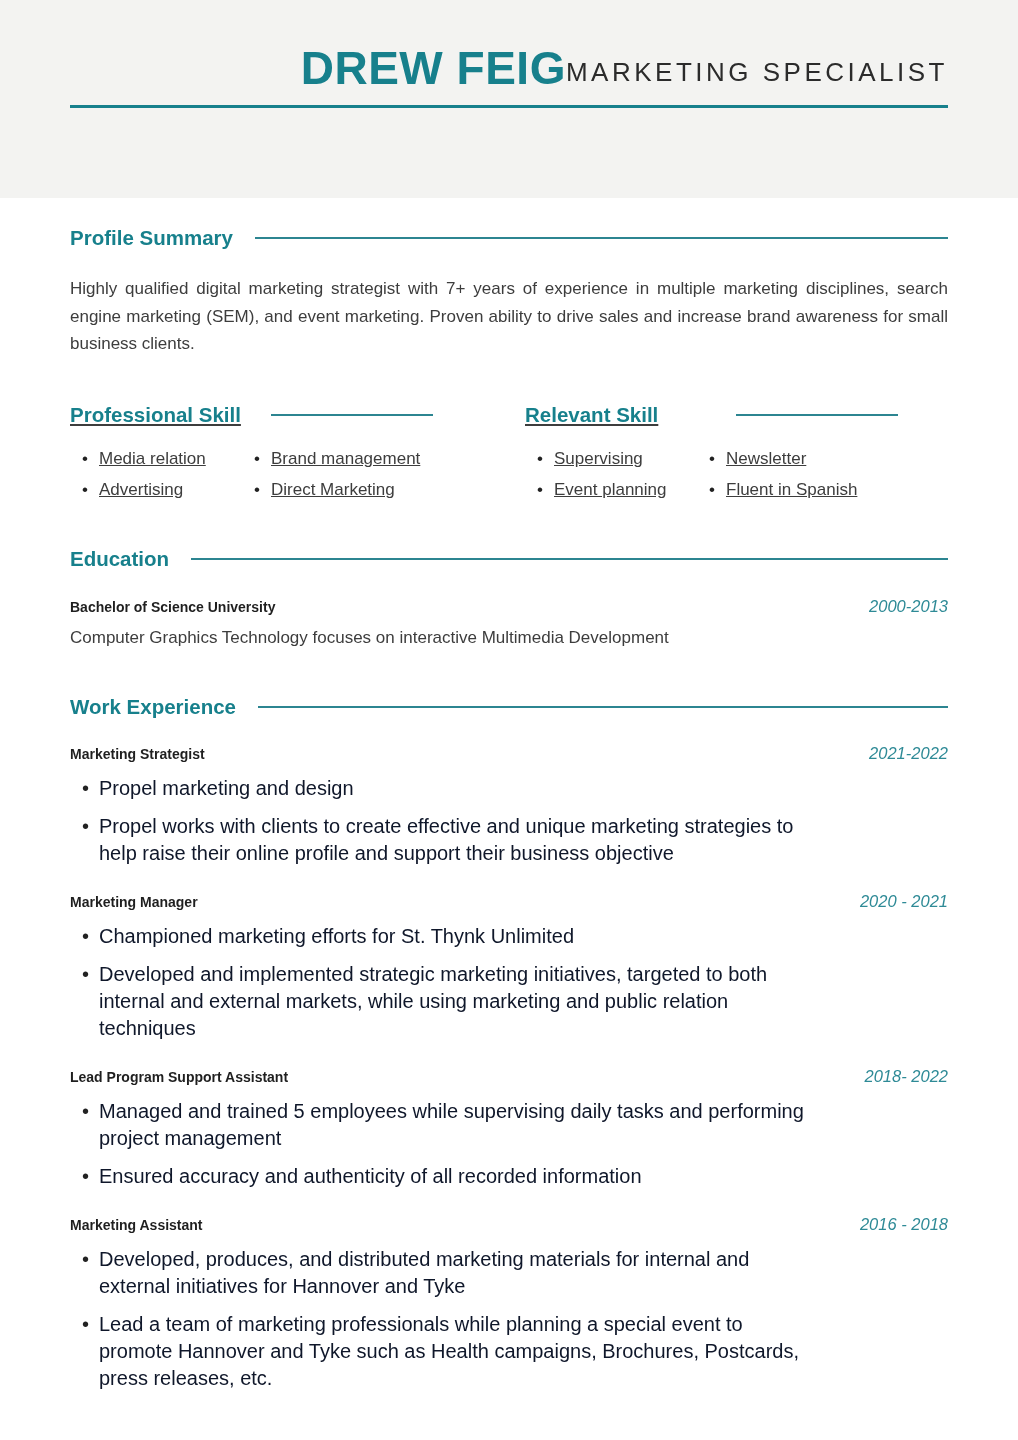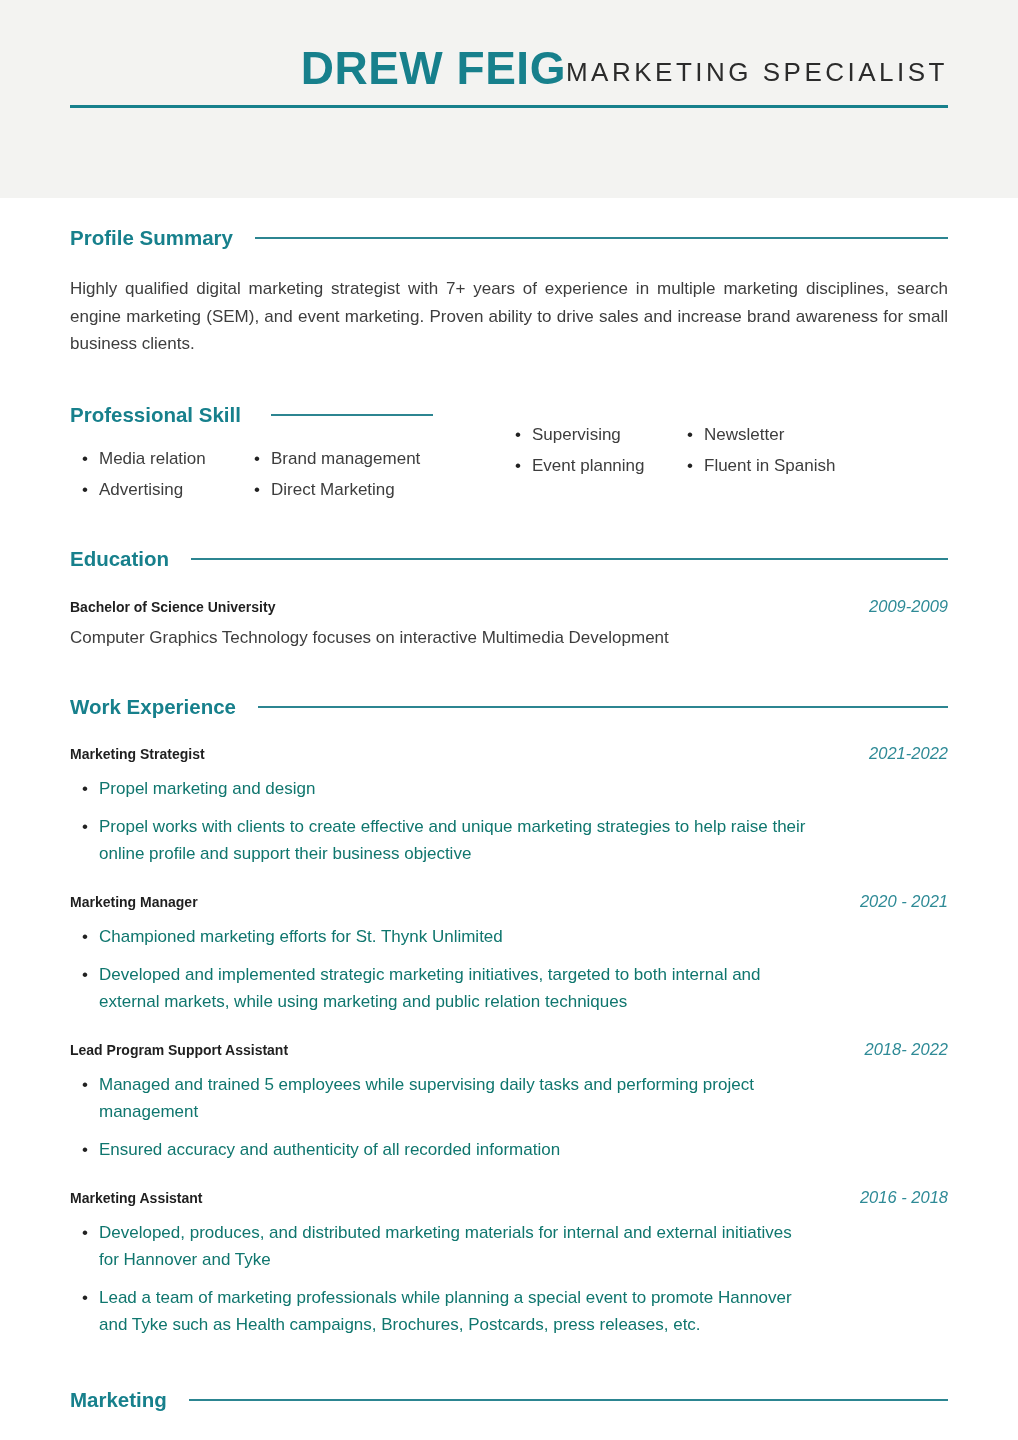--- a/index.html
+++ b/index.html
@@ -75,21 +75,22 @@
     line-height: 27.5px;
     text-align: justify;
     color: #3d3d3d;
   }
 
   
   .skills-row {
     margin-top: 45px;
     display: grid;
     grid-template-columns: 363px 373px;
-    column-gap: 70px;
+    column-gap: 92px;
+    text-decoration: underline;
   }
   .skill-list {
     margin-top: 23px;
     display: grid;
     grid-template-columns: 172px auto;
     row-gap: 13px;
     list-style: none;
     font-size: 17px;
   }
   .skill-list li { position: relative; padding-left: 29px; line-height: 18px; }
@@ -125,25 +126,25 @@
   .work-head { margin-top: 47px; }
   .job { margin-top: 25px; }
   .job-head-row {
     display: flex;
     justify-content: space-between;
     align-items: baseline;
     gap: 40px;
   }
   .job-bullets { list-style: none; margin-top: 12px; }
   .job-bullets li {
-    font-size: 17px;
+    font-size: 20px;
     line-height: 27px;
     max-width: 742px;
     margin-bottom: 11px;
-    color: #0f766e;
+    color: #0f172a;
   }
   .job-bullets li:last-child { margin-bottom: 0; }
 
   
   .interest-head { margin-top: 50px; }
 </style>
 </head>
 <body>
 
 <div class="header">
@@ -169,36 +170,40 @@
         <span class="head-line-fixed"></span>
       </div>
       <ul class="skill-list">
         <li>Media relation</li>
         <li>Brand management</li>
         <li>Advertising</li>
         <li>Direct Marketing</li>
       </ul>
     </div>
     <div>
+      <div class="section-head">
+        <span class="head-txt">Relevant Skill</span>
+        <span class="head-line-fixed"></span>
+      </div>
       <ul class="skill-list">
         <li>Supervising</li>
         <li>Newsletter</li>
         <li>Event planning</li>
         <li>Fluent in Spanish</li>
       </ul>
     </div>
   </div>
 
   <div class="section-head education-head">
     <span class="head-txt">Education</span>
     <span class="head-line"></span>
   </div>
   <div class="edu-row">
     <span class="entry-title">Bachelor of Science University</span>
-    <span class="entry-dates">2009-2009</span>
+    <span class="entry-dates">2000-2013</span>
   </div>
   <div class="edu-desc">Computer Graphics Technology focuses on interactive Multimedia Development</div>
 
   <div class="section-head work-head">
     <span class="head-txt">Work Experience</span>
     <span class="head-line"></span>
   </div>
 
   <div class="job">
     <div class="job-head-row">

